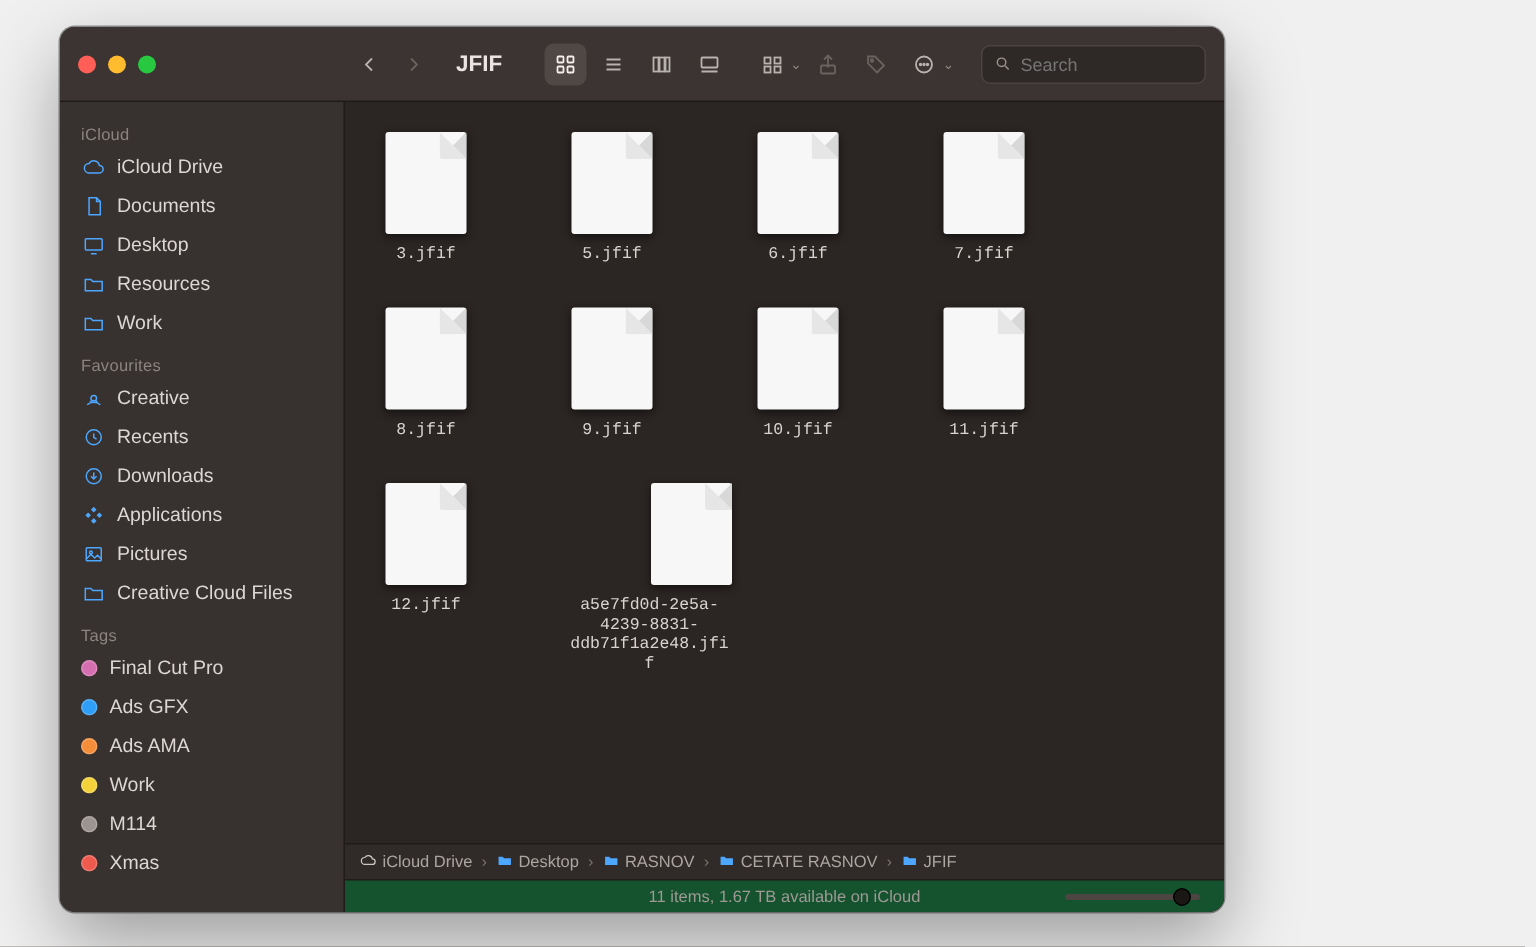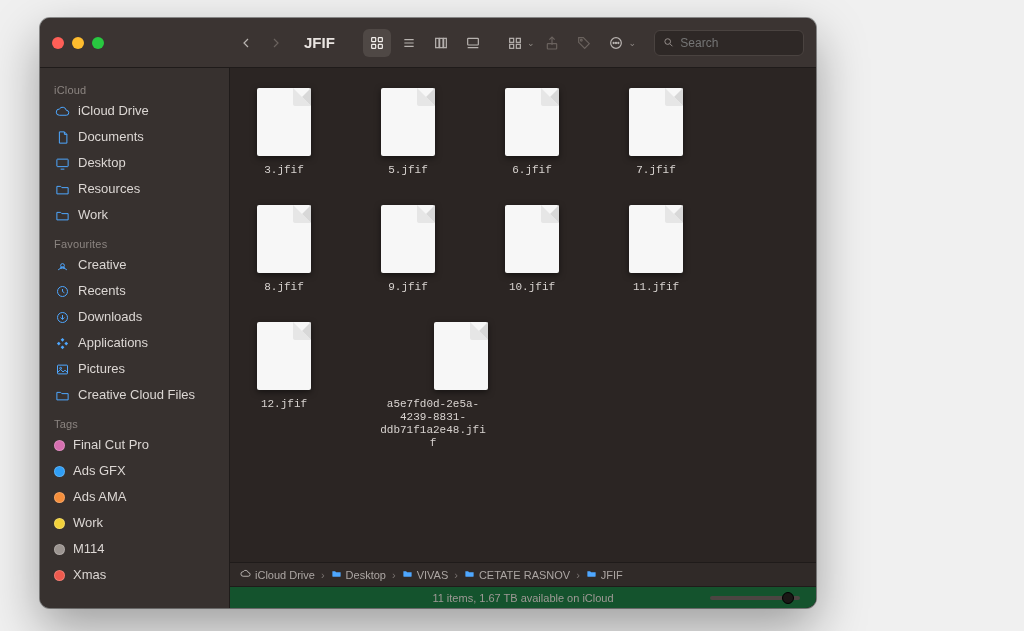--- a/index.html
+++ b/index.html
@@ -376,21 +376,21 @@
             <span class="folder-blue"><svg viewBox="0 0 24 24" style="fill:#4ea7ff;stroke:none">
                 <path d="M3 7h6l2 2h10v9a1 1 0 01-1 1H4a1 1 0 01-1-1z"></path>
               </svg></span>
             <span>Desktop</span>
           </div>
           <span class="chev">›</span>
           <div class="seg">
             <span class="folder-blue"><svg viewBox="0 0 24 24" style="fill:#4ea7ff;stroke:none">
                 <path d="M3 7h6l2 2h10v9a1 1 0 01-1 1H4a1 1 0 01-1-1z"></path>
               </svg></span>
-            <span>VIVAS</span>
+            <span>RASNOV</span>
           </div>
           <span class="chev">›</span>
           <div class="seg">
             <span class="folder-blue"><svg viewBox="0 0 24 24" style="fill:#4ea7ff;stroke:none">
                 <path d="M3 7h6l2 2h10v9a1 1 0 01-1 1H4a1 1 0 01-1-1z"></path>
               </svg></span>
             <span>CETATE RASNOV</span>
           </div>
           <span class="chev">›</span>
           <div class="seg">

